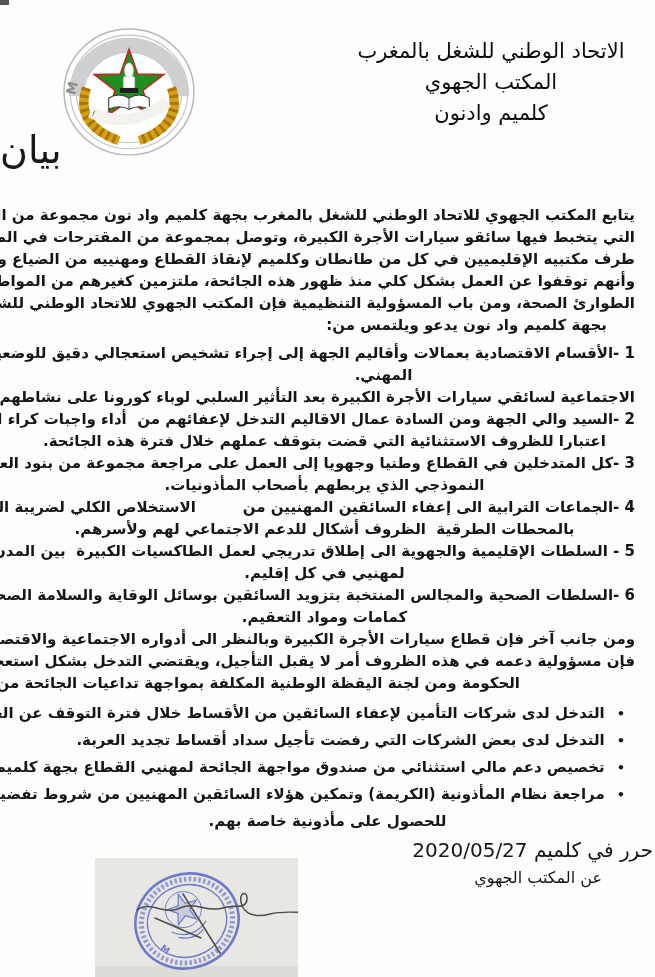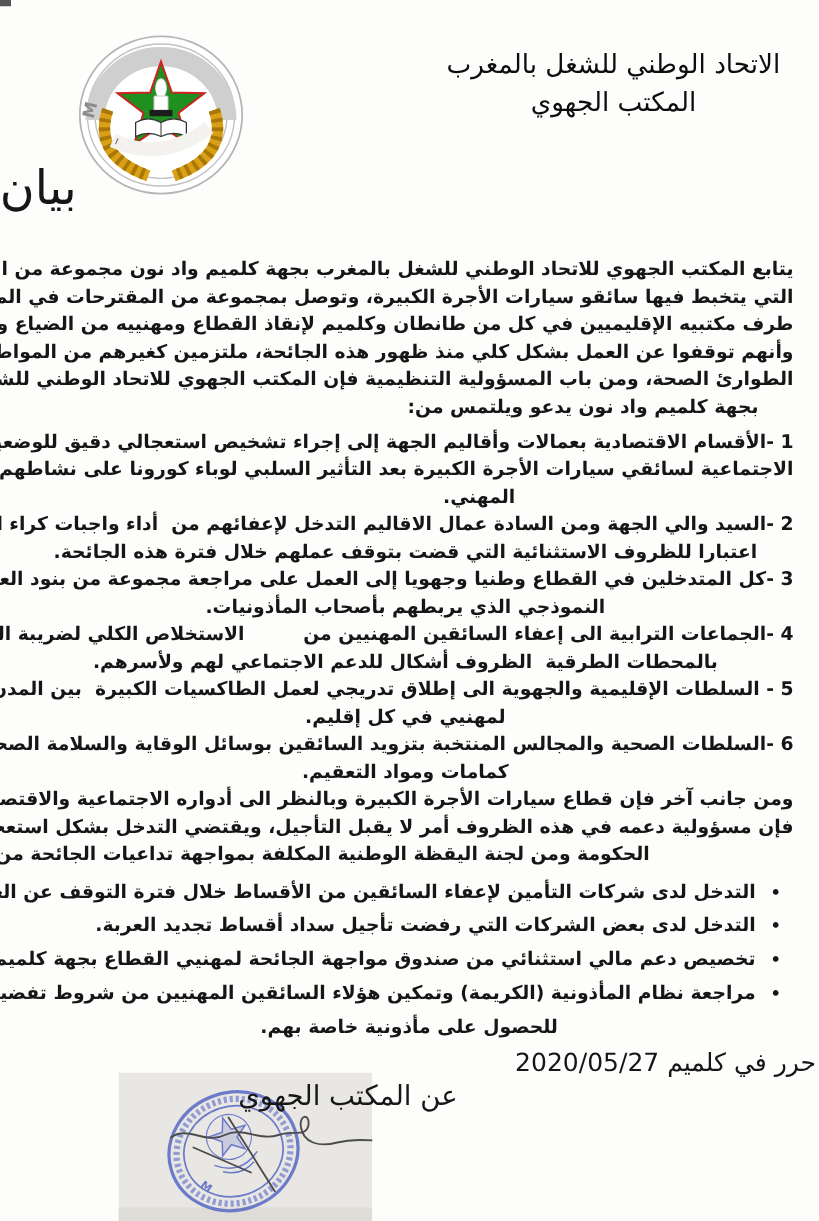--- a/index.html
+++ b/index.html
@@ -21,21 +21,21 @@
   .cr60{padding-left:132px;}
   .ir108{padding-right:48px;}
   .ir135{padding-right:135px;}
   .items{margin-top:6px;}
   .bullets{margin-top:6px;}
   .b-row{display:flex;align-items:baseline;padding-right:30px;height:27px;
          font-weight:700;font-size:15px;line-height:27px;white-space:pre;}
   .b-mark{margin-left:12px;font-size:13px;}
   .b-cont{white-space:pre;font-weight:700;font-size:15px;line-height:27px;height:27px;text-align:center;}
   .date-line{font-weight:400;font-size:20px;line-height:30px;text-align:right;padding-right:2px;}
-  .signed-line{font-weight:400;font-size:22px;line-height:26px;text-align:center;padding-right:98px;}
+  .signed-line{font-weight:400;font-size:16px;line-height:26px;text-align:right;padding-right:53px;}
   .stamp{position:absolute;left:95px;top:858px;width:203px;height:119px;z-index:1;}
 </style>
 </head>
 <body>
 
 <div class="page">
 
   <div class="corner-mark"></div>
 
   <svg class="logo" viewBox="0 0 136 136" aria-hidden="true">
@@ -62,39 +62,40 @@
     <path d="M110,62 Q122,98 78,114" fill="none" stroke="#a87708" stroke-width="9" stroke-dasharray="3 4"></path>
     <path d="M 30,86 Q 68,104 106,76" fill="none" stroke="#f4f2ee" stroke-width="11"></path>
     <text font-size="6.5" fill="#3a3a3a" font-family="DejaVu Sans, sans-serif">
       <textPath href="#bannerPath" startOffset="4%">الاتحاد الوطني للشغل بالمغرب</textPath>
     </text>
   </svg>
 
   <div class="header-text">
     <div>الاتحاد الوطني للشغل بالمغرب</div>
     <div>المكتب الجهوي</div>
+    <div>كلميم وادنون</div>
   </div>
 
   <div class="doc-title">بيان</div>
 
   <div class="body">
 
     <div>
       <div class="ln">يتابع المكتب الجهوي للاتحاد الوطني للشغل بالمغرب بجهة كلميم واد نون مجموعة من المشاكل</div>
       <div class="ln">التي يتخبط فيها سائقو سيارات الأجرة الكبيرة، وتوصل بمجموعة من المقترحات في الموضوع من</div>
       <div class="ln">طرف مكتبيه الإقليميين في كل من طانطان وكلميم لإنقاذ القطاع ومهنييه من الضياع والإفلاس، خاصة</div>
       <div class="ln">وأنهم توقفوا عن العمل بشكل كلي منذ ظهور هذه الجائحة، ملتزمين كغيرهم من المواطنين بحالة</div>
       <div class="ln">الطوارئ الصحة، ومن باب المسؤولية التنظيمية فإن المكتب الجهوي للاتحاد الوطني للشغل بالمغرب</div>
       <div class="ln ir108">بجهة كلميم واد نون يدعو ويلتمس من:</div>
     </div>
 
     <div class="items">
       <div class="ln">1 -الأقسام الاقتصادية بعمالات وأقاليم الجهة إلى إجراء تشخيص استعجالي دقيق للوضعية</div>
+      <div class="ln center cr60">المهني.</div>
       <div class="ln center">الاجتماعية لسائقي سيارات الأجرة الكبيرة بعد التأثير السلبي لوباء كورونا على نشاطهم</div>
-      <div class="ln center cr60">المهني.</div>
       <div class="ln">2 -السيد والي الجهة ومن السادة عمال الاقاليم التدخل لإعفائهم من  أداء واجبات كراء المأذونية</div>
       <div class="ln center">اعتبارا للظروف الاستثنائية التي قضت بتوقف عملهم خلال فترة هذه الجائحة.</div>
       <div class="ln">3 -كل المتدخلين في القطاع وطنيا وجهويا إلى العمل على مراجعة مجموعة من بنود العقد</div>
       <div class="ln center">النموذجي الذي يربطهم بأصحاب المأذونيات.</div>
       <div class="ln">4 -الجماعات الترابية الى إعفاء السائقين المهنيين من         الاستخلاص الكلي لضريبة التوقف</div>
       <div class="ln center">بالمحطات الطرقية  الظروف أشكال للدعم الاجتماعي لهم ولأسرهم.</div>
       <div class="ln">5 - السلطات الإقليمية والجهوية الى إطلاق تدريجي لعمل الطاكسيات الكبيرة  بين المدن والمراكز</div>
       <div class="ln center">لمهنيي في كل إقليم.</div>
       <div class="ln">6 -السلطات الصحية والمجالس المنتخبة بتزويد السائقين بوسائل الوقاية والسلامة الصحية من</div>
       <div class="ln center">كمامات ومواد التعقيم.</div>

